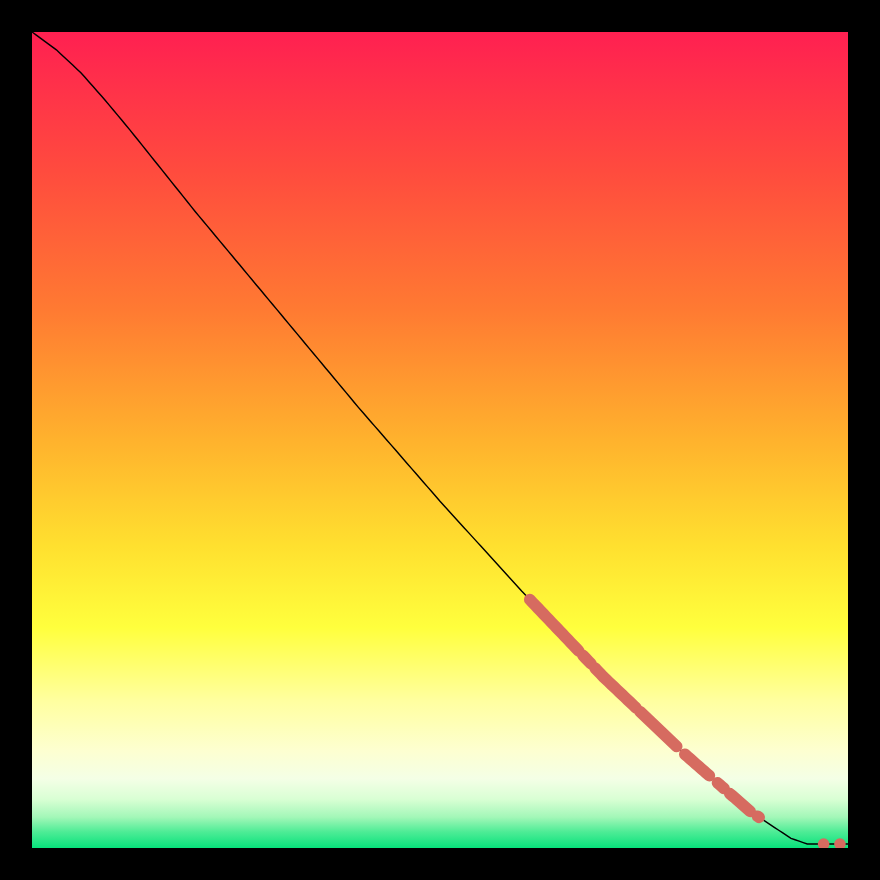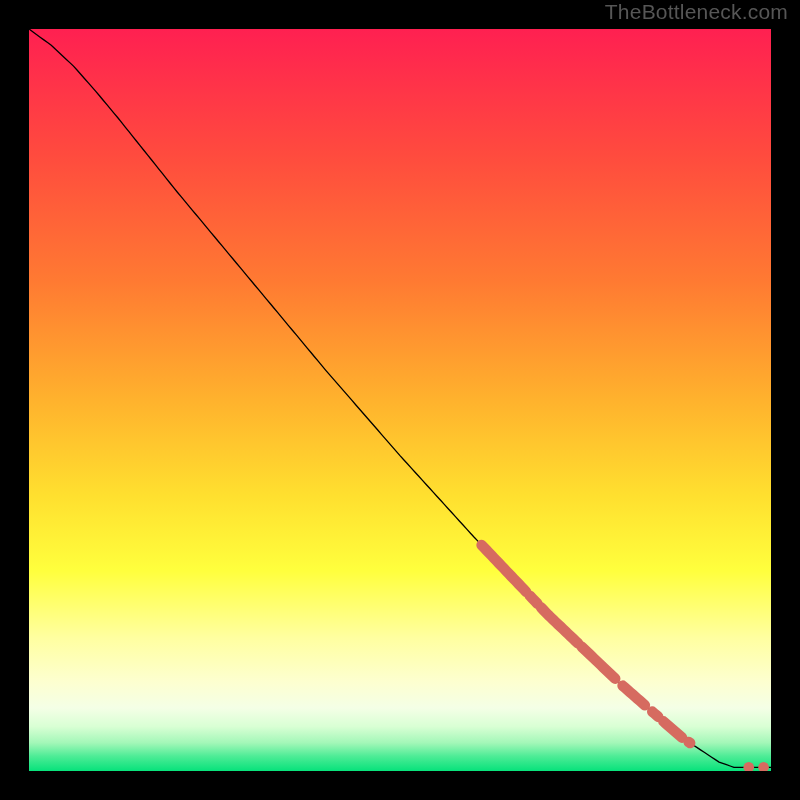--- a/index.html
+++ b/index.html
@@ -71,14 +71,13 @@
         <path d="M511.98 578.39 L514.45 580.99 L516.93 583.58 L519.40 586.18 L521.87 588.53 L524.35 590.88 L526.82 593.23 L529.29 595.58 L531.77 597.93 L534.24 600.28 L536.71 602.63 L539.19 604.98 L541.66 607.33 L544.13 609.68 L546.61 612.03 L549.08 614.38 " fill="none" stroke="#d66b60" stroke-width="10.6" stroke-linecap="round" stroke-linejoin="round"></path>
         <path d="M552.79 617.90 L555.17 620.17 L557.56 622.43 L559.94 624.70 L562.33 626.96 L564.72 629.23 L567.10 631.50 L569.49 633.76 L571.87 636.03 L574.25 638.29 L576.64 640.56 L579.03 642.82 L581.41 645.09 L583.80 647.36 L586.18 649.62 " fill="none" stroke="#d66b60" stroke-width="10.6" stroke-linecap="round" stroke-linejoin="round"></path>
         <path d="M593.60 656.67 L596.07 658.83 L598.55 661.00 L601.02 663.16 L603.49 665.33 L605.97 667.49 L608.44 669.65 L610.91 671.82 L613.39 673.98 L615.86 676.15 " fill="none" stroke="#d66b60" stroke-width="10.6" stroke-linecap="round" stroke-linejoin="round"></path>
         <path d="M623.28 682.64 L625.26 684.37 L627.24 686.10 L629.22 687.83 " fill="none" stroke="#d66b60" stroke-width="10.6" stroke-linecap="round" stroke-linejoin="round"></path>
         <path d="M634.41 692.38 L636.73 694.41 L639.05 696.44 L641.37 698.47 L643.69 700.49 L646.00 702.52 L648.32 704.55 L650.64 706.58 L652.96 708.61 " fill="none" stroke="#d66b60" stroke-width="10.6" stroke-linecap="round" stroke-linejoin="round"></path>
         <path d="M659.64 713.02 L660.13 713.34 L660.63 713.67 L661.12 714.00 " fill="none" stroke="#d66b60" stroke-width="10.6" stroke-linecap="round" stroke-linejoin="round"></path>
         <circle cx="719.74" cy="738.29" r="5.3" fill="#d66b60"></circle>
         <circle cx="734.58" cy="738.29" r="5.3" fill="#d66b60"></circle>
       </svg>
   </div>
-  <div class="watermark">TheBottleneck.com</div>
 </div>
 
 </body></html>

